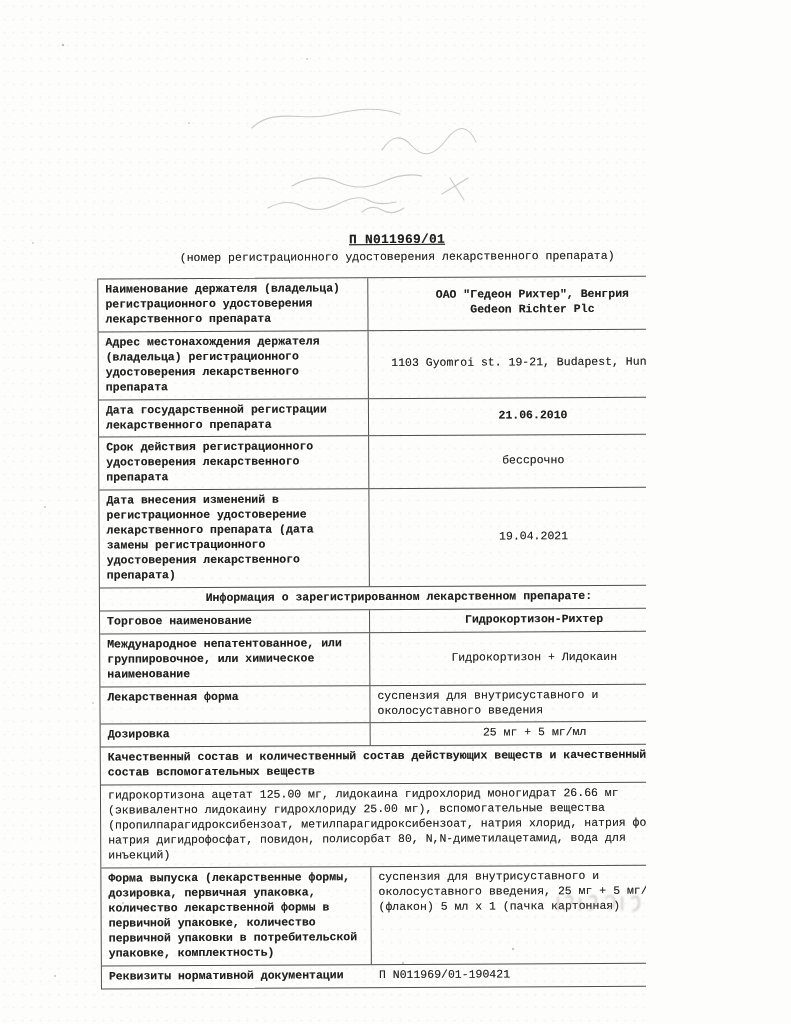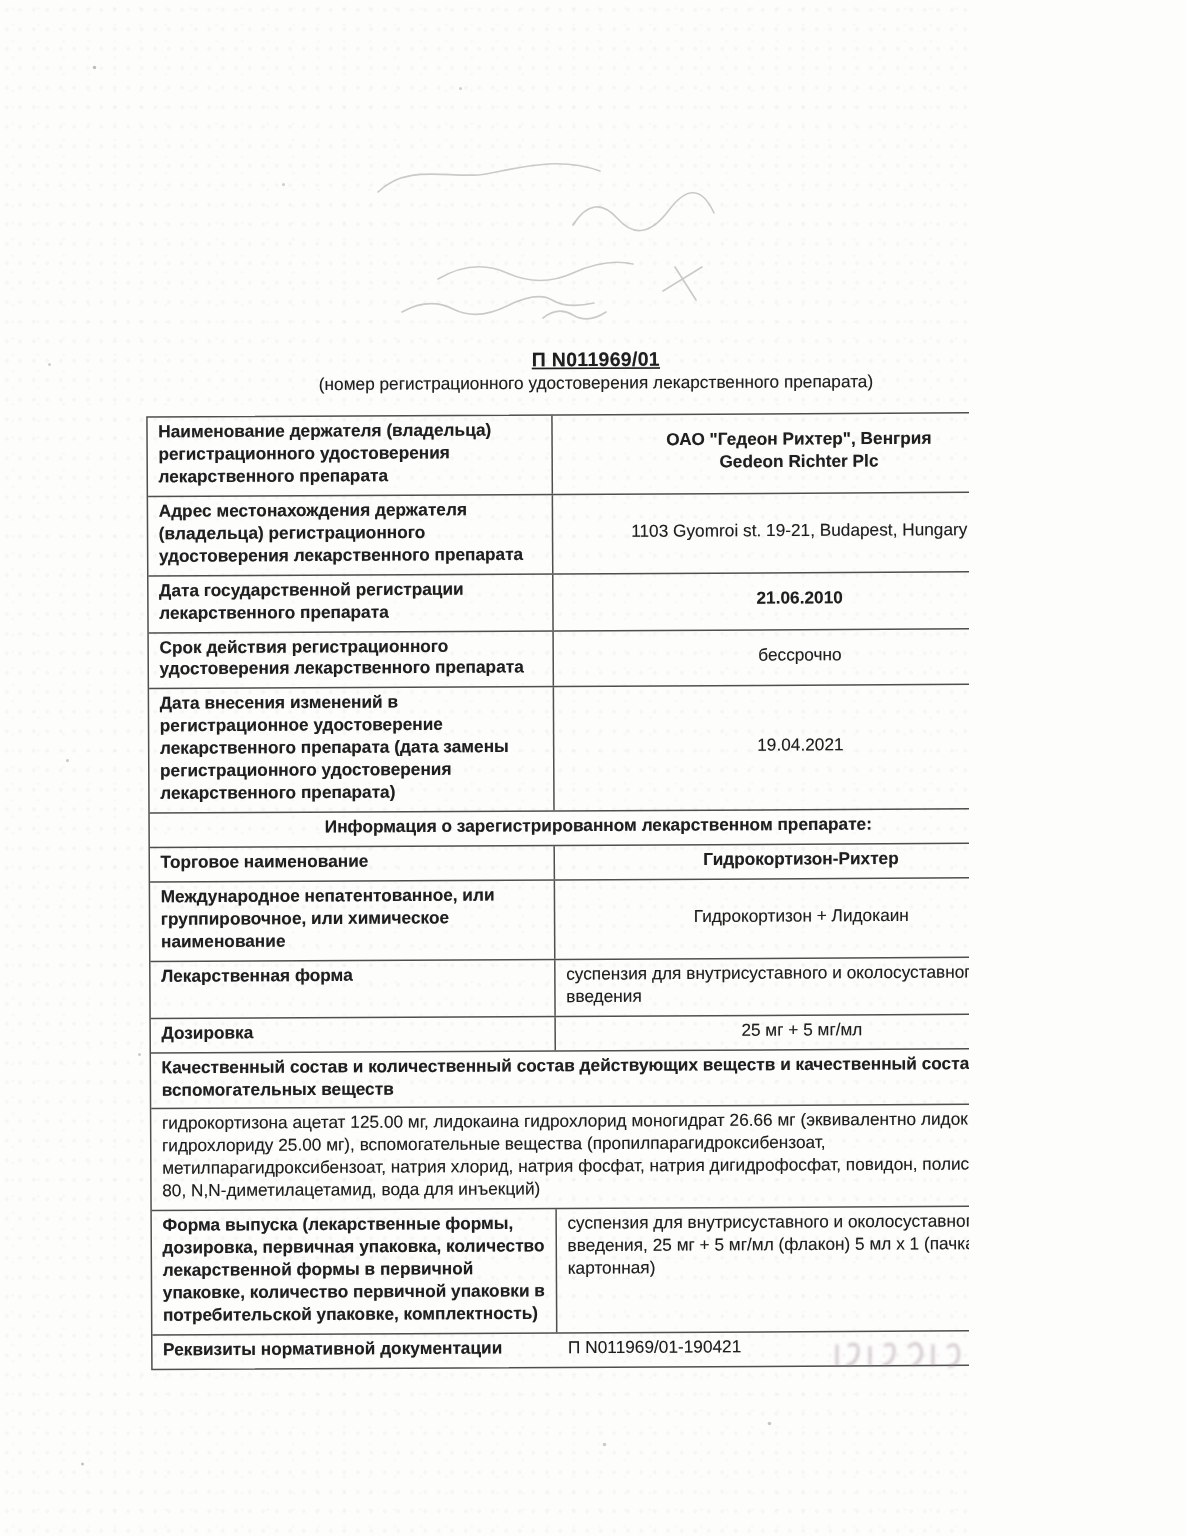--- a/index.html
+++ b/index.html
@@ -4,21 +4,21 @@
 <style>
   * { margin:0; padding:0; box-sizing:border-box; }
   html,body { background:#fdfdfb; }
   .page {
     position:relative; width:646px; height:1024px; overflow:hidden;
     background:#fdfdfb;
     background-image:
       radial-gradient(rgba(0,0,0,0.028) 1px, transparent 1.2px),
       radial-gradient(rgba(0,0,0,0.018) 1px, transparent 1.2px);
     background-size:9px 13px, 17px 11px;
-    font-family:Liberation Sans, sans-serif;
+    font-family:Liberation Mono, monospace;
     color:#1f1f1f;
   }
   .doc {
     position:absolute; left:99px; top:232px; width:600px;
     transform:rotate(-0.3deg);
     text-shadow:0 0 0.45px rgba(10,10,10,0.4);
   }
   .title { text-align:center; font-size:13px; font-weight:bold; text-decoration:underline; letter-spacing:.2px; }
   .subtitle { text-align:center; font-size:11.5px; margin-top:3px; }
   .reg-table {

